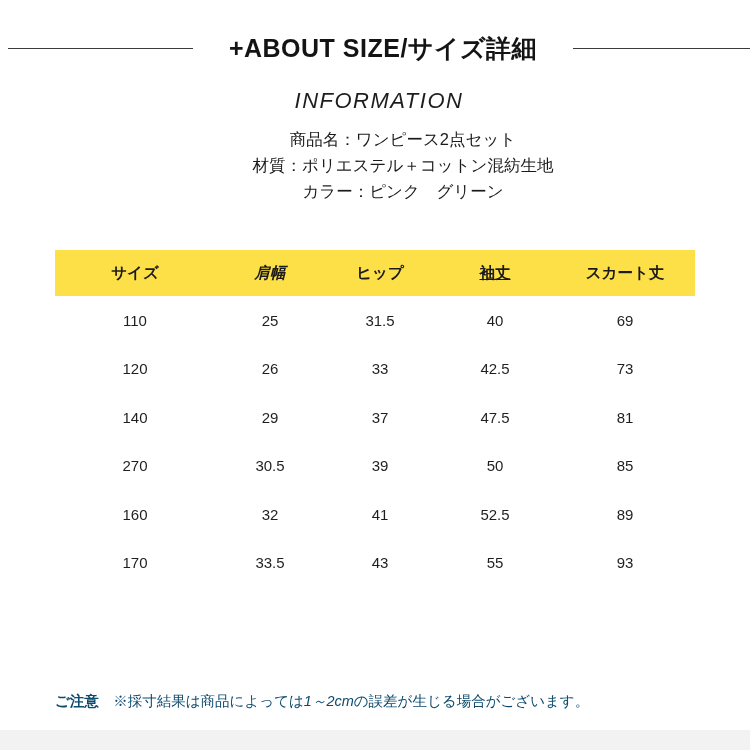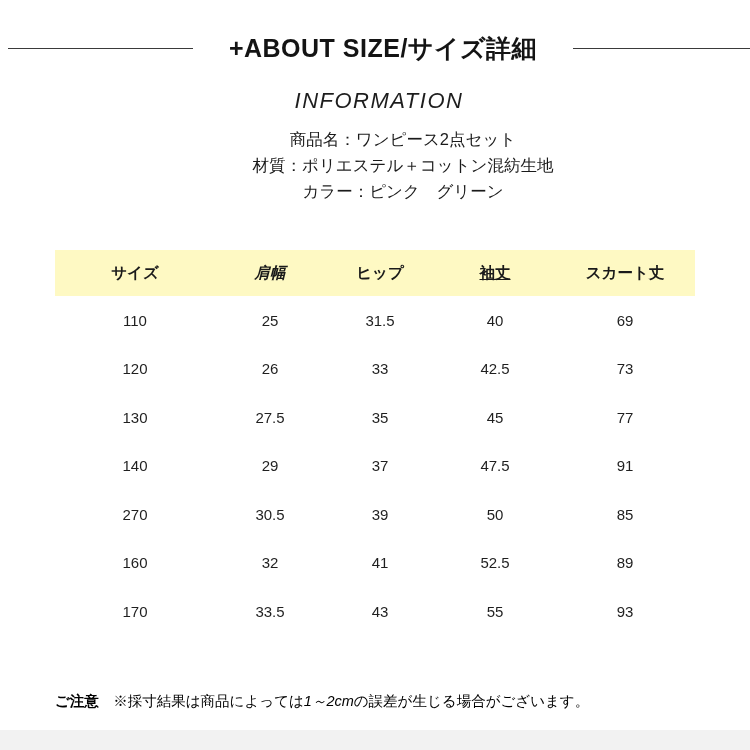--- a/index.html
+++ b/index.html
@@ -113,21 +113,21 @@
   .col-d { width: 140px; }
 
   
   .note {
     position: absolute;
     top: 676px;
     left: 0;
     width: 628px;
     text-align: center;
     font-size: 14.5px;
-    color: #000000;
+    color: #0c4a6e;
     white-space: pre;
   }
   .note-label {
     font-weight: bold;
     font-size: 14.5px;
   }
   .note-em {
     font-style: italic;
   }
 
@@ -155,21 +155,21 @@
   <div class="info-heading">INFORMATION</div>
 
   <div class="info-lines">
     <div class="info-line">商品名：ワンピース2点セット</div>
     <div class="info-line">材質：ポリエステル＋コットン混紡生地</div>
     <div class="info-line">カラー：ピンク　グリーン</div>
   </div>
 
   <table class="size-table">
     <thead>
-      <tr style="background: #fef9c3;">
+      <tr style="background: #fde047;">
         <th class="col-size">サイズ</th>
         <th class="col-a">肩幅</th>
         <th class="col-b">ヒップ</th>
         <th class="col-c">袖丈</th>
         <th class="col-d">スカート丈</th>
       </tr>
     </thead>
     <tbody>
       <tr>
         <td>110</td>
@@ -179,32 +179,25 @@
         <td>69</td>
       </tr>
       <tr>
         <td>120</td>
         <td>26</td>
         <td>33</td>
         <td>42.5</td>
         <td>73</td>
       </tr>
       <tr>
-        <td>130</td>
-        <td>27.5</td>
-        <td>35</td>
-        <td>45</td>
-        <td>77</td>
-      </tr>
-      <tr>
         <td>140</td>
         <td>29</td>
         <td>37</td>
         <td>47.5</td>
-        <td>91</td>
+        <td>81</td>
       </tr>
       <tr>
         <td>270</td>
         <td>30.5</td>
         <td>39</td>
         <td>50</td>
         <td>85</td>
       </tr>
       <tr>
         <td>160</td>

